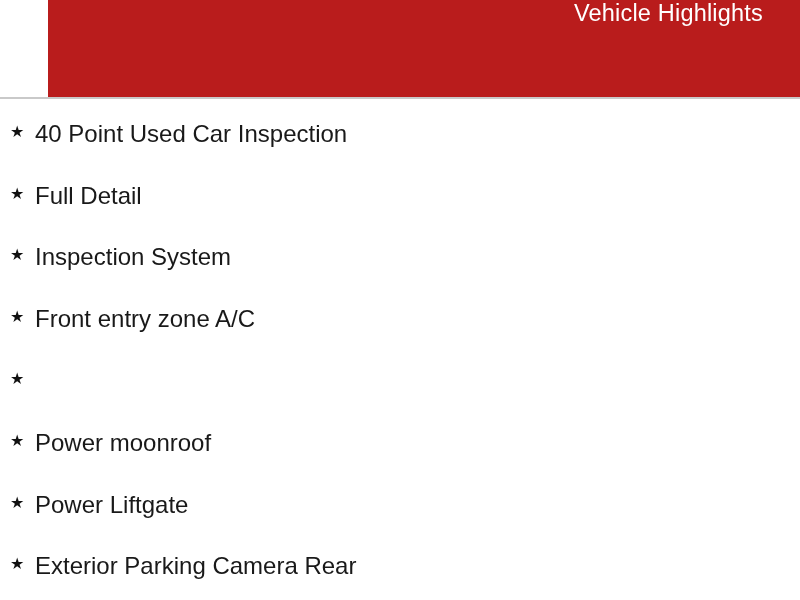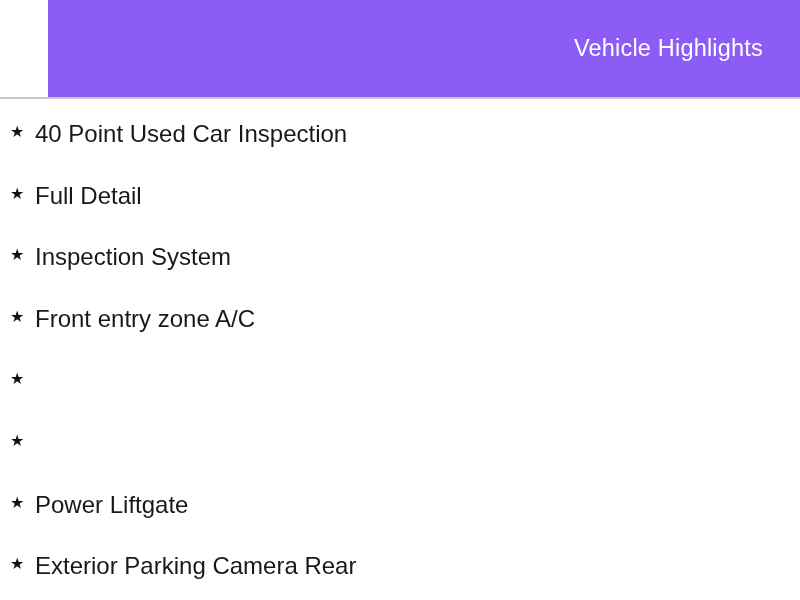--- a/index.html
+++ b/index.html
@@ -10,23 +10,22 @@
   .page {
     position: relative;
     width: 800px;
     height: 600px;
     background: #ffffff;
     overflow: hidden;
     font-family: "Liberation Sans", "DejaVu Sans", sans-serif;
   }
   .header {
     height: 97px;
-    background: #8b5cf6;
+    background: #b91c1c;
     display: flex;
-    align-items: center;
     justify-content: flex-end;
     padding-right: 37px;
     box-sizing: border-box;
     margin-left: 48px;
   }
   .header-title {
     color: #ffffff;
     font-size: 23.5px;
     letter-spacing: 0.2px;
     white-space: nowrap;
@@ -85,20 +84,21 @@
     </li>
       <li class="item">
       <span class="star">★</span>
       <span class="label">Front entry zone A/C</span>
     </li>
       <li class="item">
       <span class="star">★</span>
     </li>
       <li class="item">
       <span class="star">★</span>
+      <span class="label">Power moonroof</span>
     </li>
       <li class="item">
       <span class="star">★</span>
       <span class="label">Power Liftgate</span>
     </li>
       <li class="item">
       <span class="star">★</span>
       <span class="label">Exterior Parking Camera Rear</span>
     </li>
     </ul>

